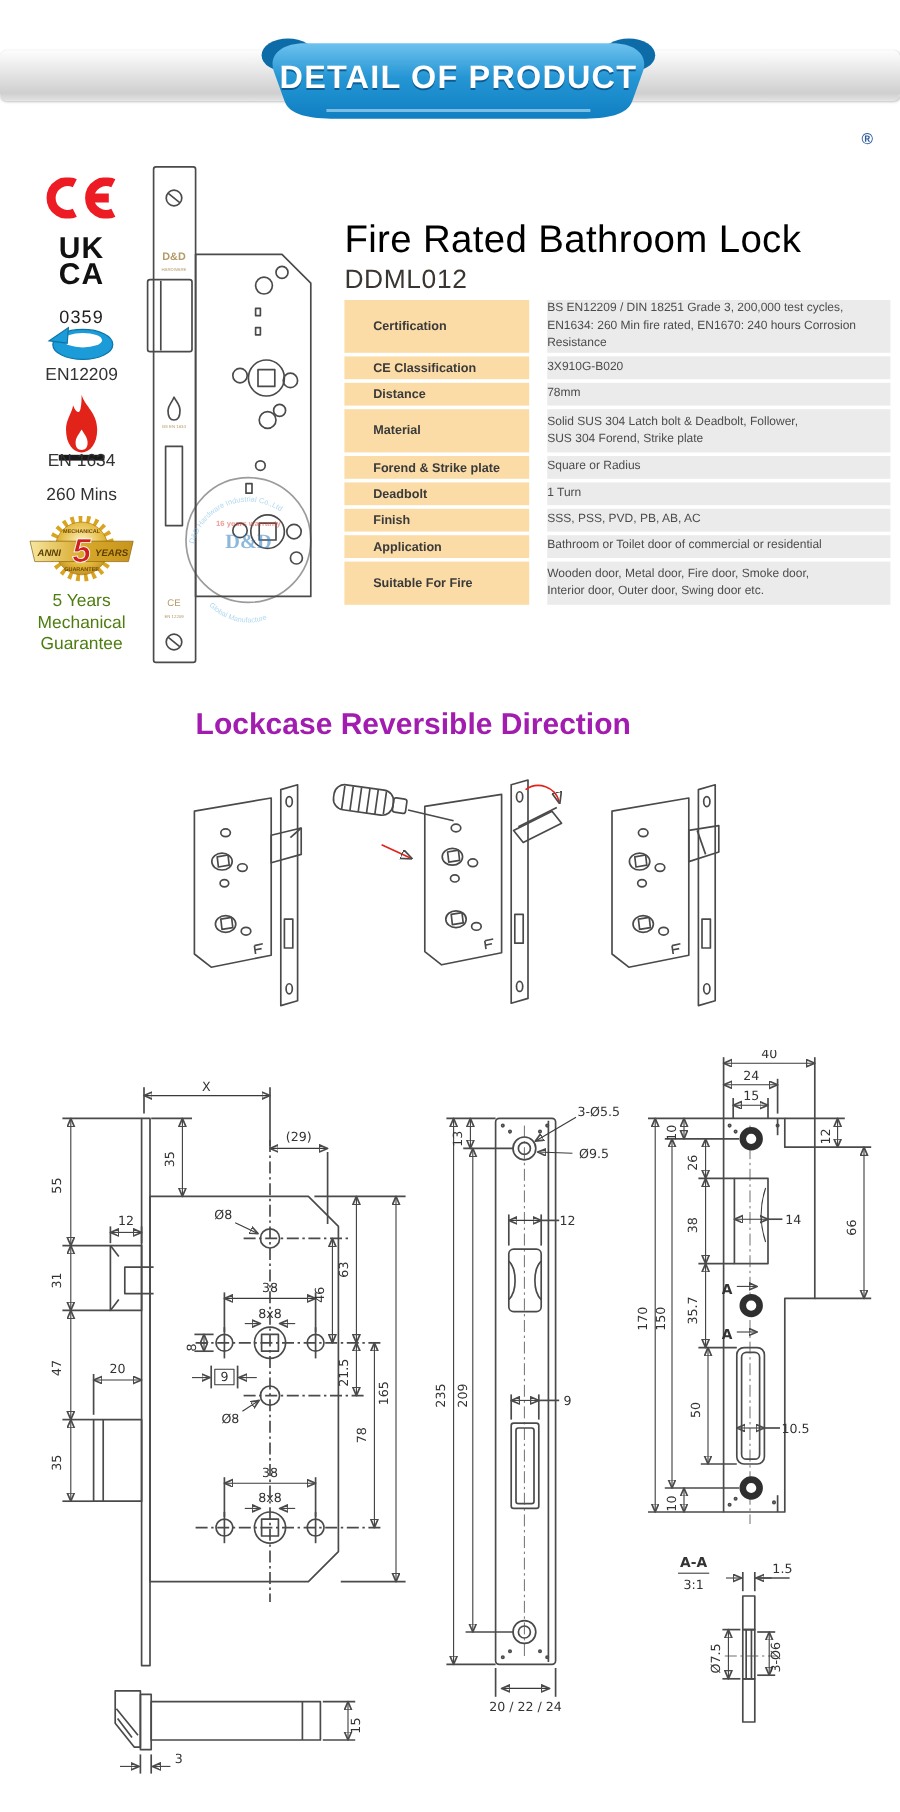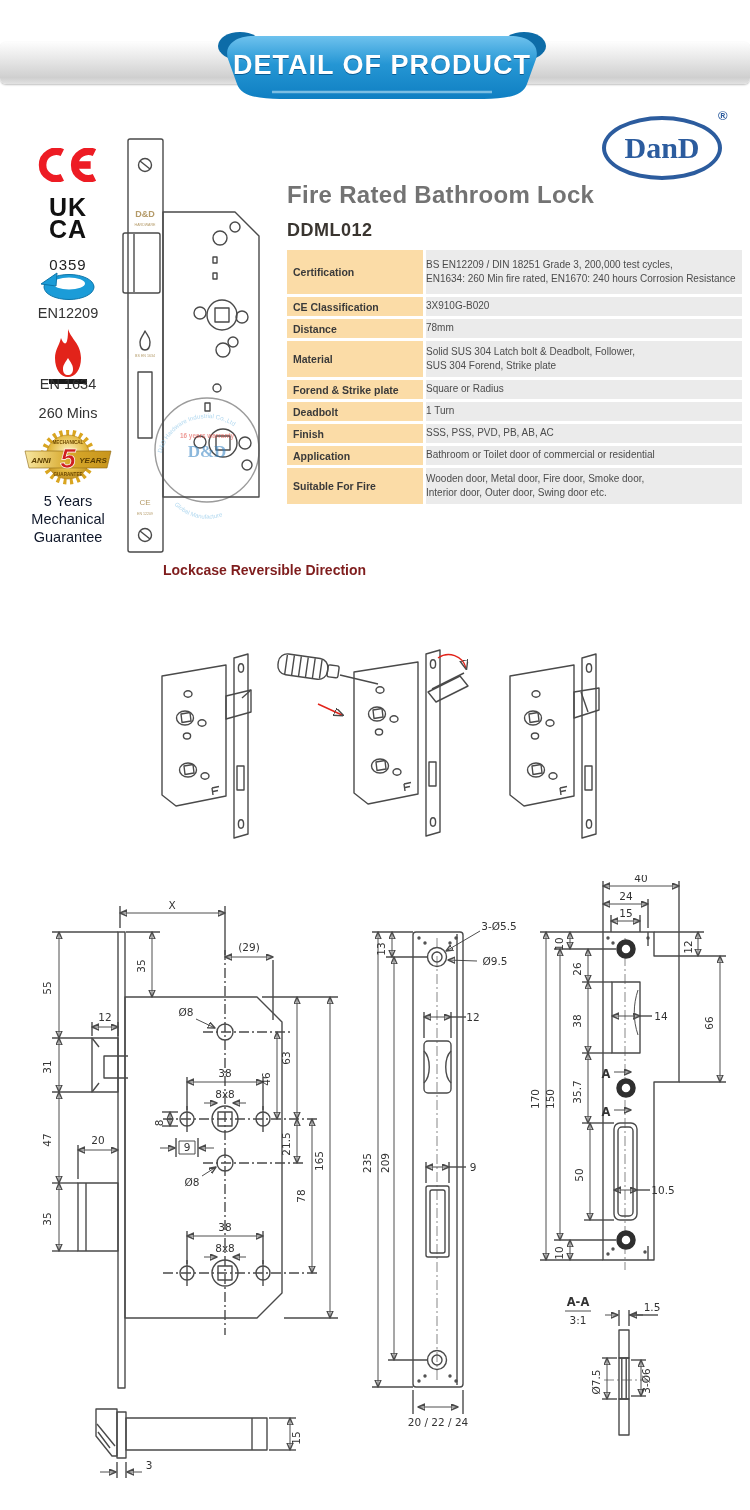--- a/index.html
+++ b/index.html
@@ -19,34 +19,34 @@
     display:flex;align-items:center;justify-content:center;}
   .logo-name{font-family:"Liberation Serif","DejaVu Serif",serif;font-weight:bold;font-size:30px;color:#2C5C9E;}
   .logo-reg{position:absolute;left:116px;top:0;font-size:13px;color:#2C5C9E;font-weight:bold;}
 
   
   .certs{position:absolute;left:22px;top:140px;width:92px;text-align:center;}
   .cert-item{position:absolute;left:0;width:92px;display:flex;justify-content:center;}
   .ukca{font-weight:900;font-size:25px;line-height:.88;color:#111;letter-spacing:1px;}
   .ukca-code{font-size:15px;color:#222;margin-top:14px;letter-spacing:1px;}
   .cert-label{font-size:14.5px;color:#333;}
-  .caption{font-size:14.5px;color:#0f172a;line-height:1.25;white-space:pre-line;}
+  .caption{font-size:14.5px;color:#4d7c0f;line-height:1.25;white-space:pre-line;}
 
   
-  .ptitle{position:absolute;left:287px;top:181px;font-size:24px;font-weight:bold;color:#737373;letter-spacing:.3px;}
-  .pmodel{position:absolute;left:287px;top:220px;font-size:18px;font-weight:bold;color:#3A3530;letter-spacing:.5px;}
+  .ptitle{position:absolute;left:287px;top:181px;font-size:32px;font-weight:normal;color:#000000;letter-spacing:.3px;}
+  .pmodel{position:absolute;left:287px;top:220px;font-size:22px;font-weight:normal;color:#3A3530;letter-spacing:.5px;}
   .spec{position:absolute;left:287px;top:250px;width:455px;}
   .trow{display:flex;margin-bottom:3px;}
-  .tlabel{width:130px;background:#FBDCA7;display:flex;align-items:center;padding-left:6px;
-    font-weight:bold;font-size:10.5px;color:#3A3A3A;margin-right:3px;flex:none;}
+  .tlabel{width:130px;background:#FBDCA7;display:flex;align-items:center;padding-left:24px;
+    font-weight:bold;font-size:10.5px;color:#3A3A3A;margin-right:15px;flex:none;}
   .tvalue{flex:1;background:#EBEBEB;display:flex;align-items:center;
     font-size:10px;color:#4C4C4C;white-space:pre-line;line-height:1.45;}
   .h1{height:44px}.h2{height:19px}.h3{height:36px}
 
-  .heading2{position:absolute;left:163px;top:562px;font-size:14px;font-weight:bold;color:#7f1d1d;}
+  .heading2{position:absolute;left:163px;top:590px;font-size:25px;font-weight:bold;color:#a21caf;}
 
   
   .la{position:absolute;}
   .la path,.la rect,.la ellipse,.la line,.la circle{fill:none;stroke:#4A4A4A;stroke-width:1.4;stroke-linejoin:round;}
   .la .red{stroke:#E2231A;}
 
   
   .tech text{font-size:10.5px;fill:#333;text-anchor:middle;font-family:"DejaVu Sans",sans-serif;}
   .tech .bold{font-weight:bold;font-size:11.5px;}
   .tech .ol{fill:none;stroke:#3B3B3B;stroke-width:1.4;stroke-linejoin:round;}
@@ -76,23 +76,20 @@
       <ellipse cx="28" cy="20" rx="22" ry="14" fill="#0d6ca8"></ellipse>
       <ellipse cx="312" cy="20" rx="22" ry="14" fill="#0d6ca8"></ellipse>
       <path d="M42,10 C22,10 12,20 16,33 L25,58 C29,70 46,73 68,73 L272,73 C294,73 311,70 315,58 L324,33 C328,20 318,10 298,10 Z" fill="url(#rg)"></path>
       <path d="M60,66 L280,66" stroke="#bfe4f7" stroke-width="2.5" opacity=".6" fill="none"></path>
       <text x="170" y="49" text-anchor="middle" fill="#0b5c94" class="ribbon-text">DETAIL OF PRODUCT</text>
       <text x="170" y="47.5" text-anchor="middle" fill="#ffffff" class="ribbon-text">DETAIL OF PRODUCT</text>
     </svg>
   </div>
 
   <div class="logo">
-    <div class="logo-oval">
-      <span class="logo-name">DanD</span>
-    </div>
     <span class="logo-reg">®</span>
   </div>
 
   <div class="certs">
     <div class="cert-item" style="top:8px;">
       <svg width="62" height="34" viewBox="0 0 64 36">
         <path d="M26,5 A14.5,14.5 0 1 0 26,31" stroke="#ED1C24" stroke-width="8" fill="none"></path>
         <path d="M60,5 A14.5,14.5 0 1 0 60,31" stroke="#ED1C24" stroke-width="8" fill="none"></path>
         <line x1="42" y1="18" x2="56" y2="18" stroke="#ED1C24" stroke-width="8"></line>
       </svg>

